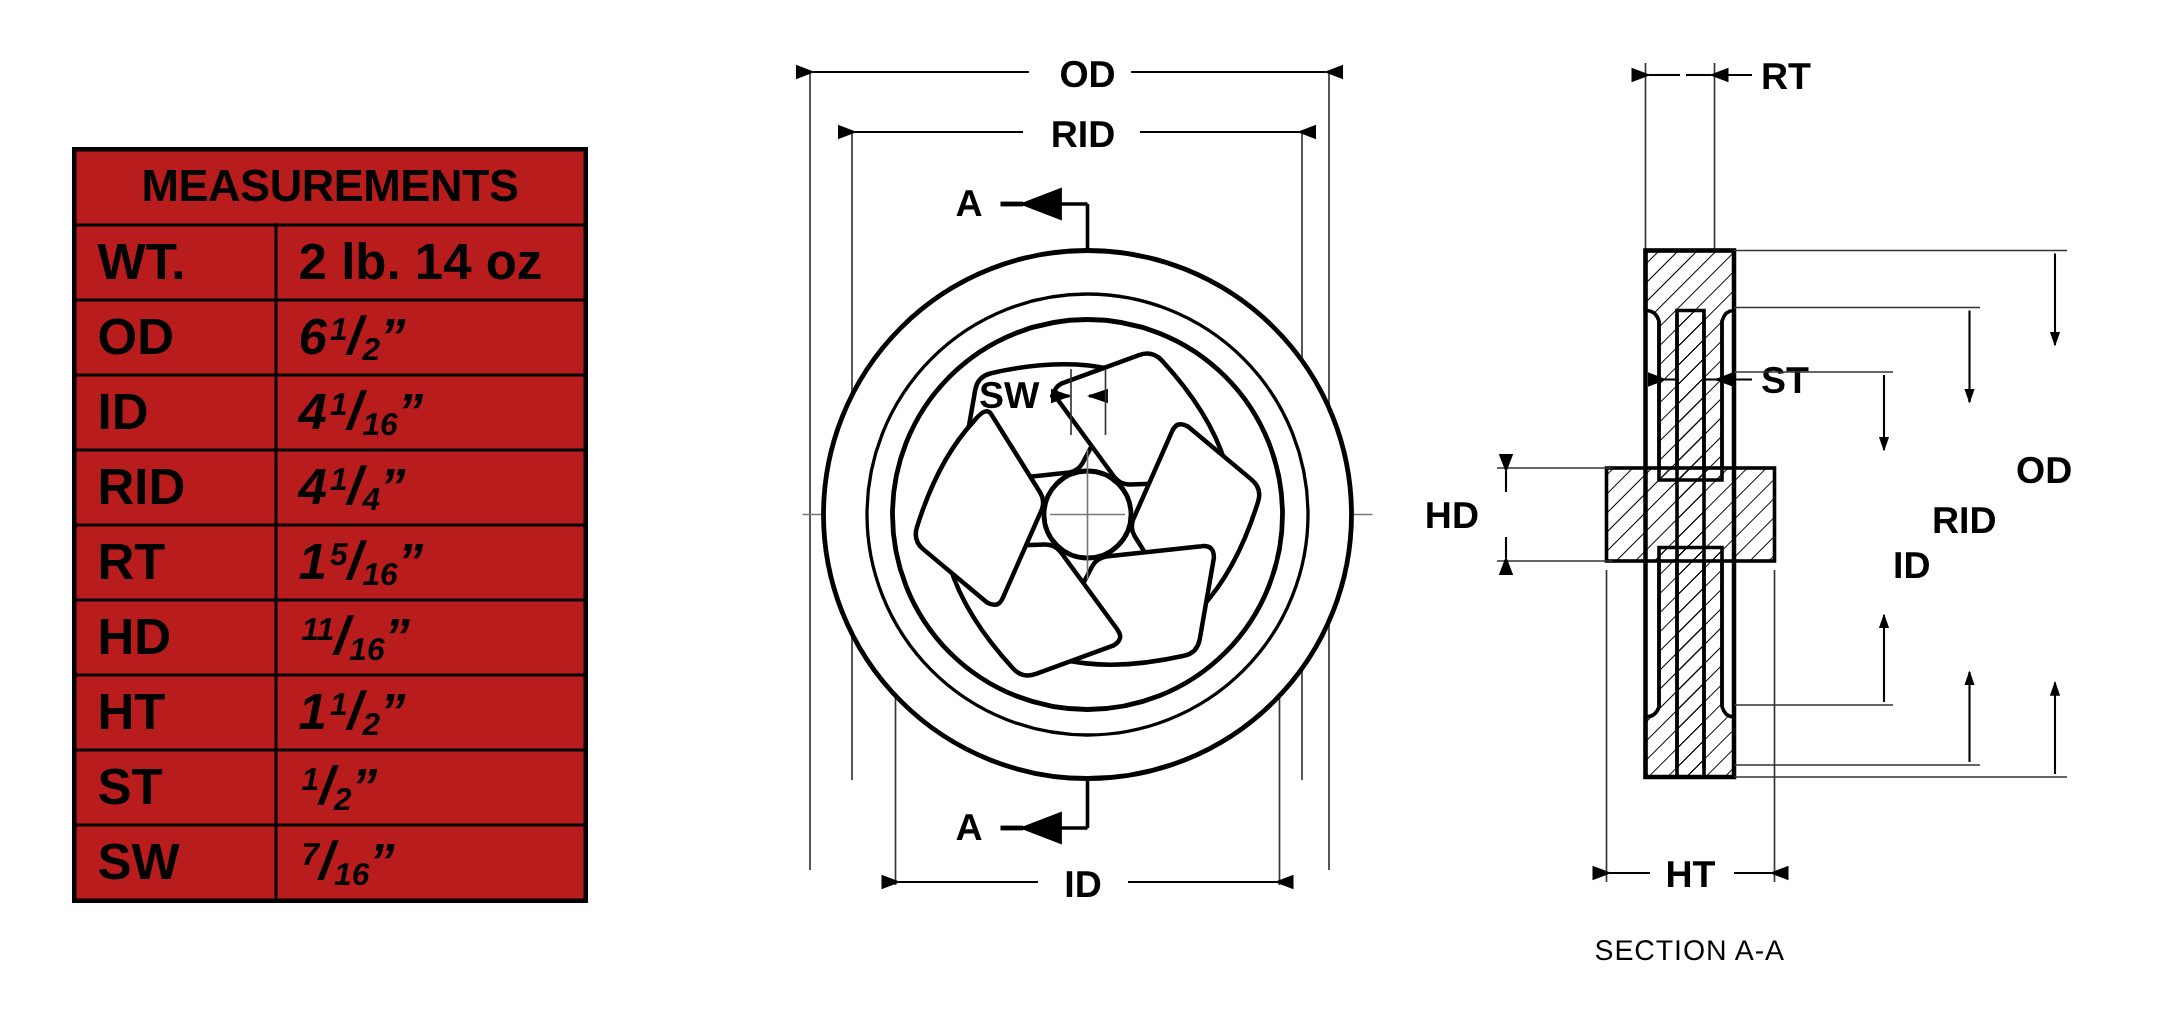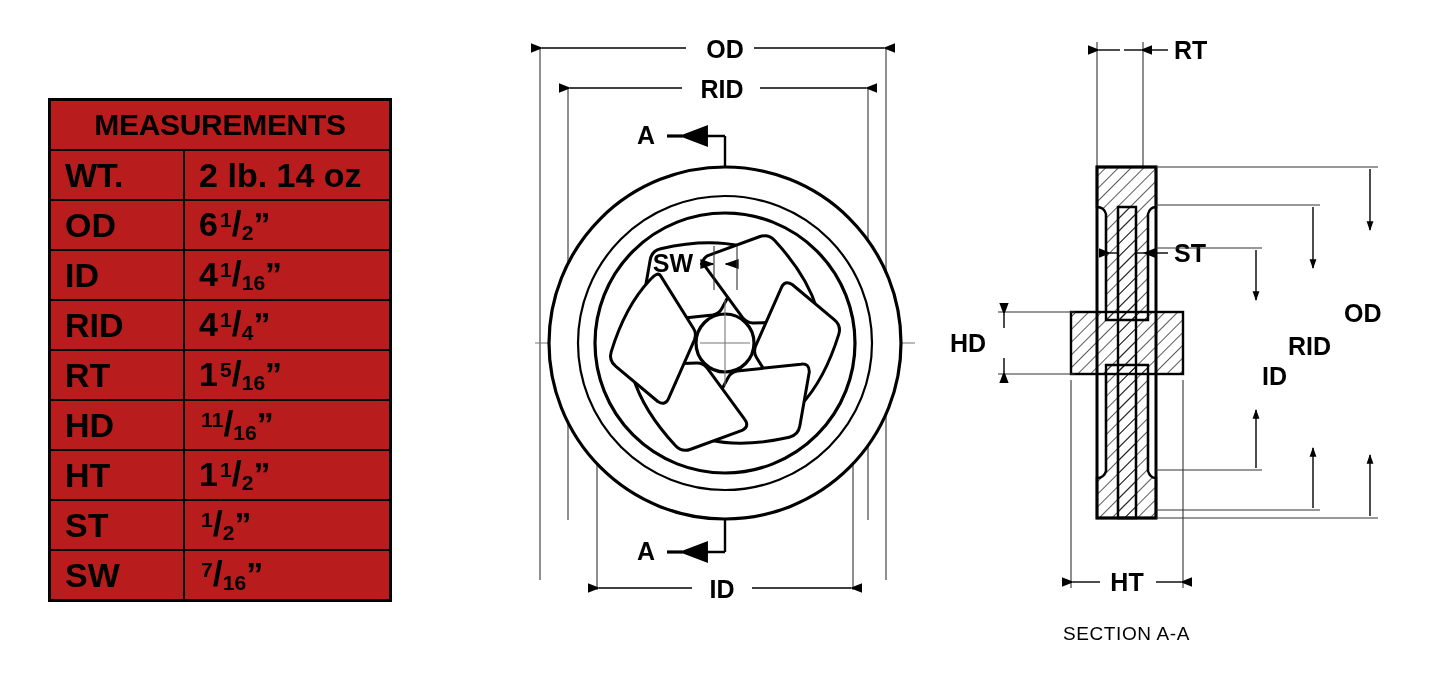--- a/index.html
+++ b/index.html
@@ -45,20 +45,21 @@
     font-size: 30px;
     letter-spacing: -0.3px;
   }
 
   
   .frac {
     display: inline-block;
     position: relative;
     font-weight: bold;
     white-space: nowrap;
+    font-style: italic;
   }
   .frac .num {
     font-size: 0.62em;
     vertical-align: 0.45em;
   }
   .frac .sl {
     font-size: 1.05em;
     padding: 0 0px;
   }
   .frac .den {

